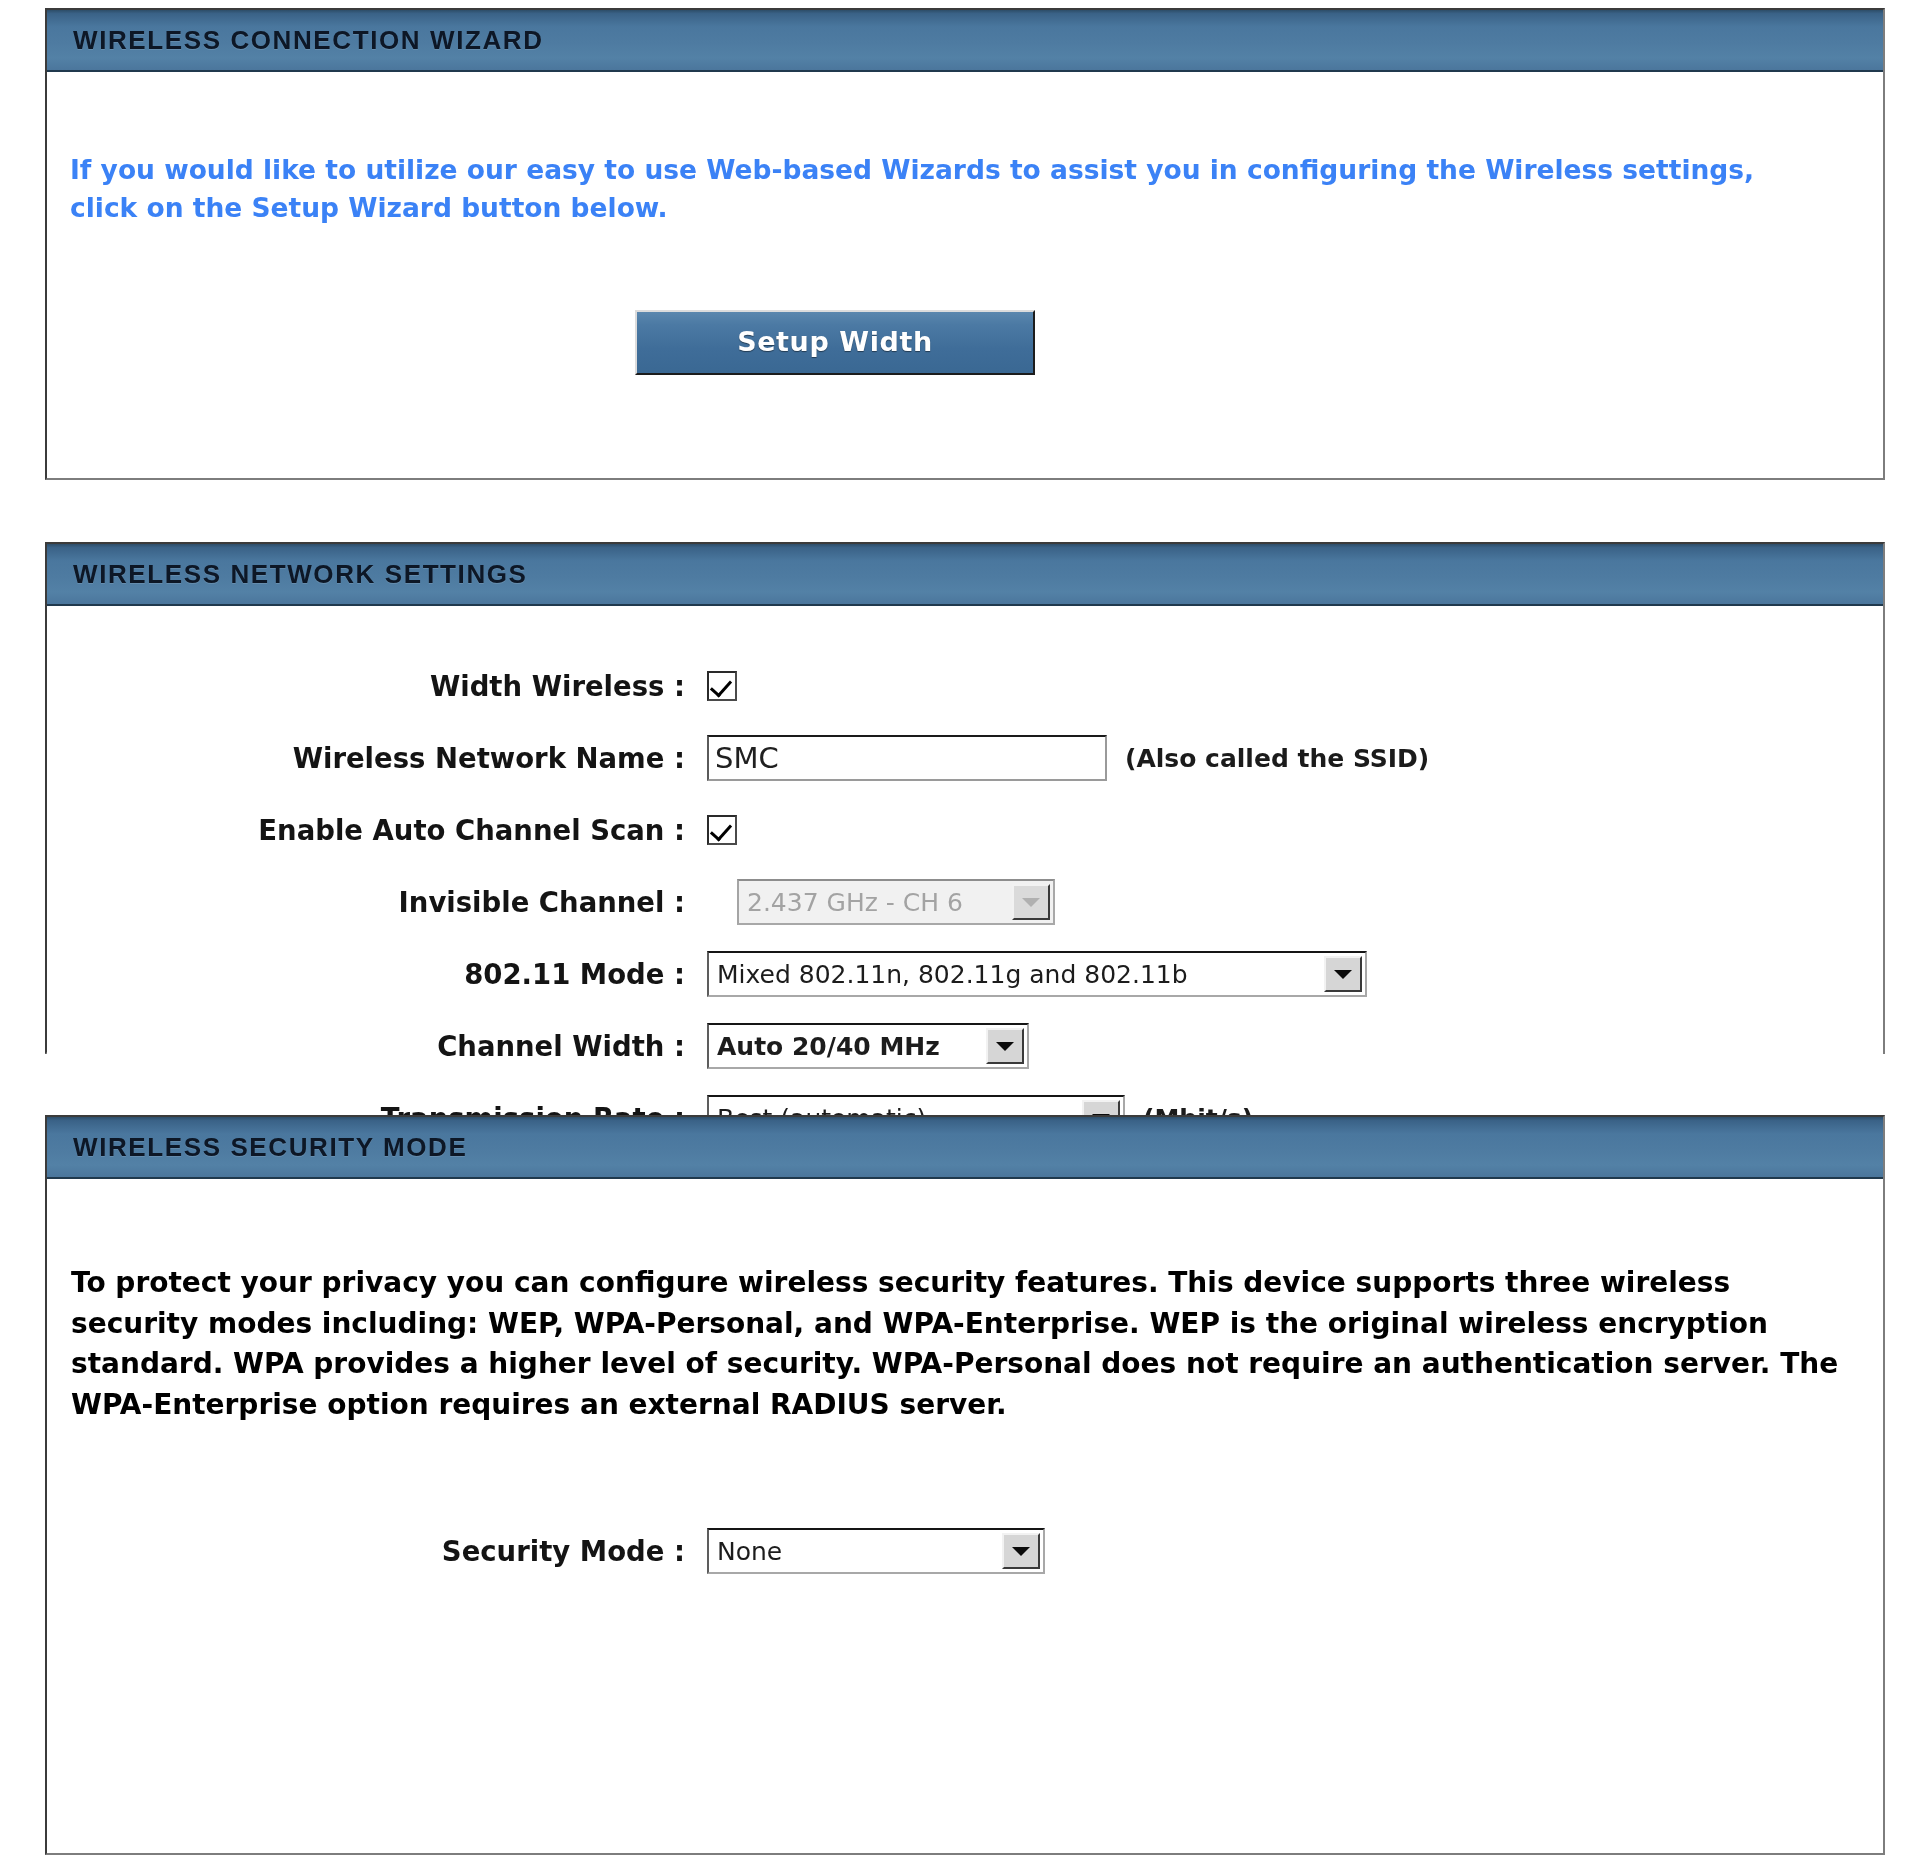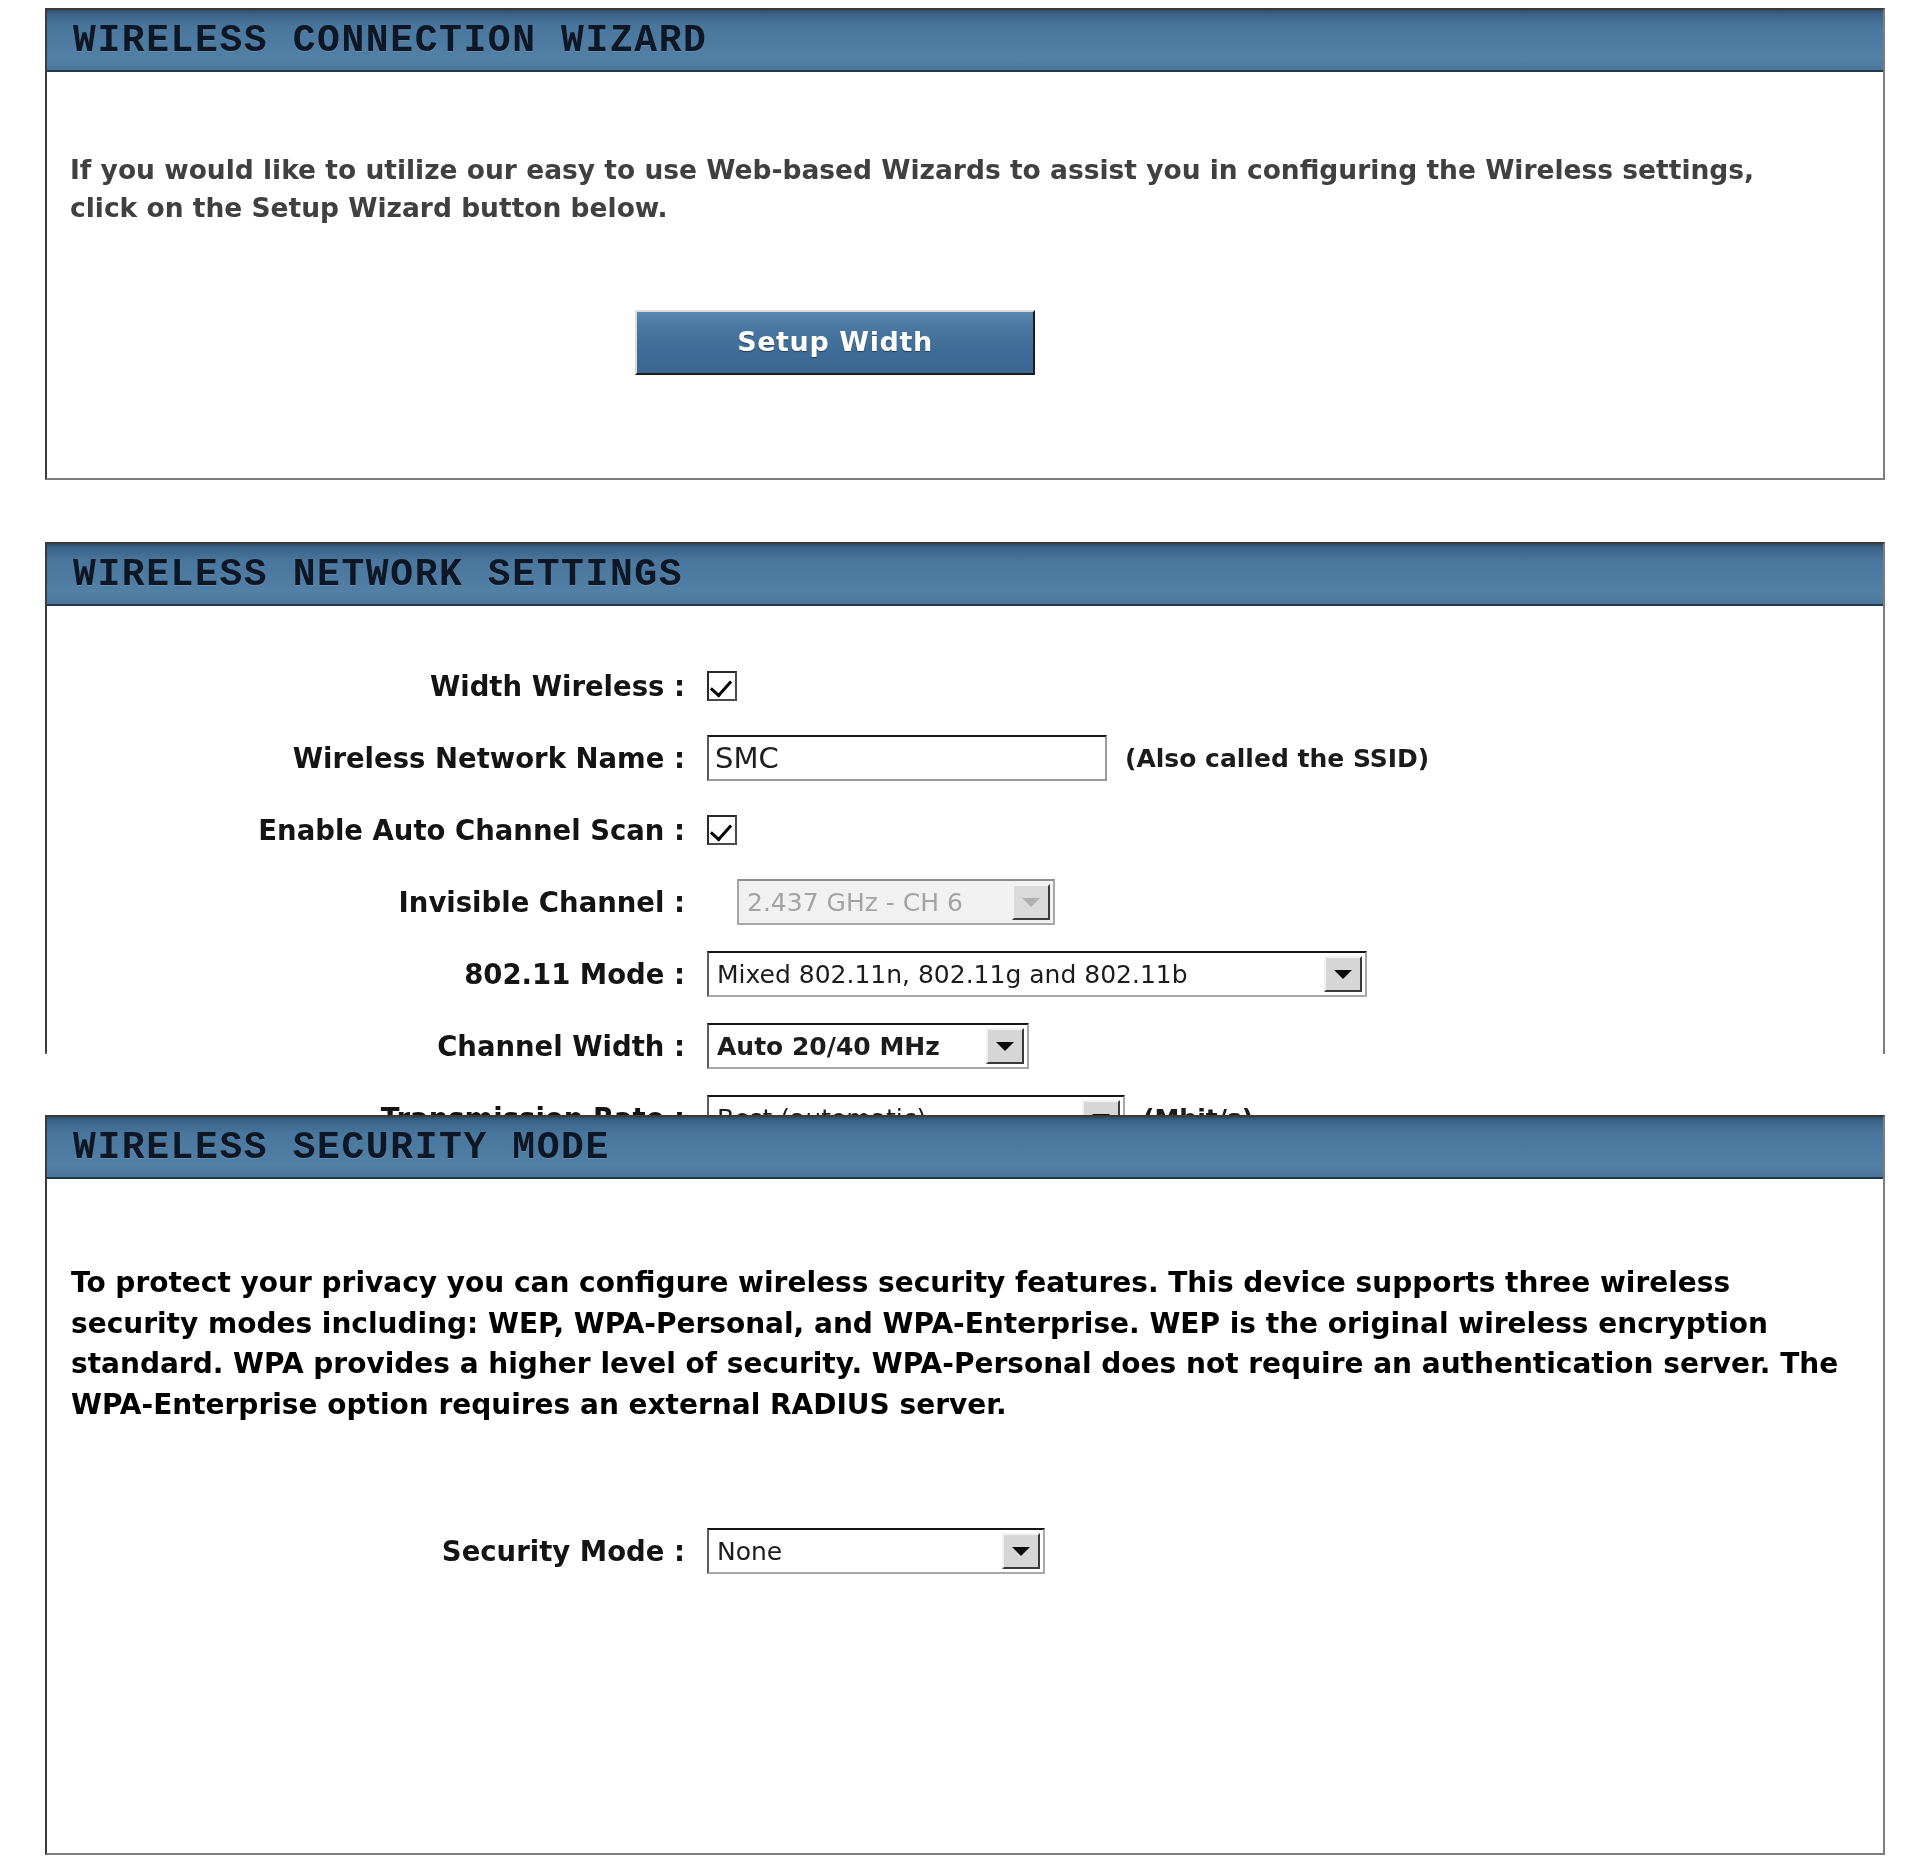--- a/index.html
+++ b/index.html
@@ -44,23 +44,23 @@
                 #5381a6 80%,
                 #4b769c 100%);
     border-bottom: 2px solid #20394d;
     display: flex;
     align-items: center;
     padding-left: 26px;
     box-sizing: border-box;
   }
 
   .panel-title {
-    font-family: Liberation Mono, monospace;
-    font-weight: bold;
-    font-size: 38px;
+    font-family: Liberation Sans, sans-serif;
+    font-weight: bold;
+    font-size: 26px;
     letter-spacing: 1.6px;
     color: #0d1726;
     text-shadow: 0 1px 0 rgba(255,255,255,0.12);
     white-space: nowrap;
   }
 
   .panel-body {
     padding: 0;
     background: #ffffff;
   }
@@ -69,21 +69,21 @@
   #panel-wizard   { top: 8px;    height: 472px; }
   #panel-network  { top: 542px;  height: 512px; }
   #panel-security { top: 1115px; height: 740px; }
 
   
   .wizard-text {
     font-family: "DejaVu Sans", sans-serif;
     font-weight: bold;
     font-size: 26.5px;
     line-height: 1.45;
-    color: #404040;
+    color: #3b82f6;
     padding: 52px 30px 0 23px;
     max-width: 1700px;
   }
 
   .wizard-btn-row {
     display: flex;
     justify-content: center;
     padding-top: 56px;
     padding-right: 260px;
   }

